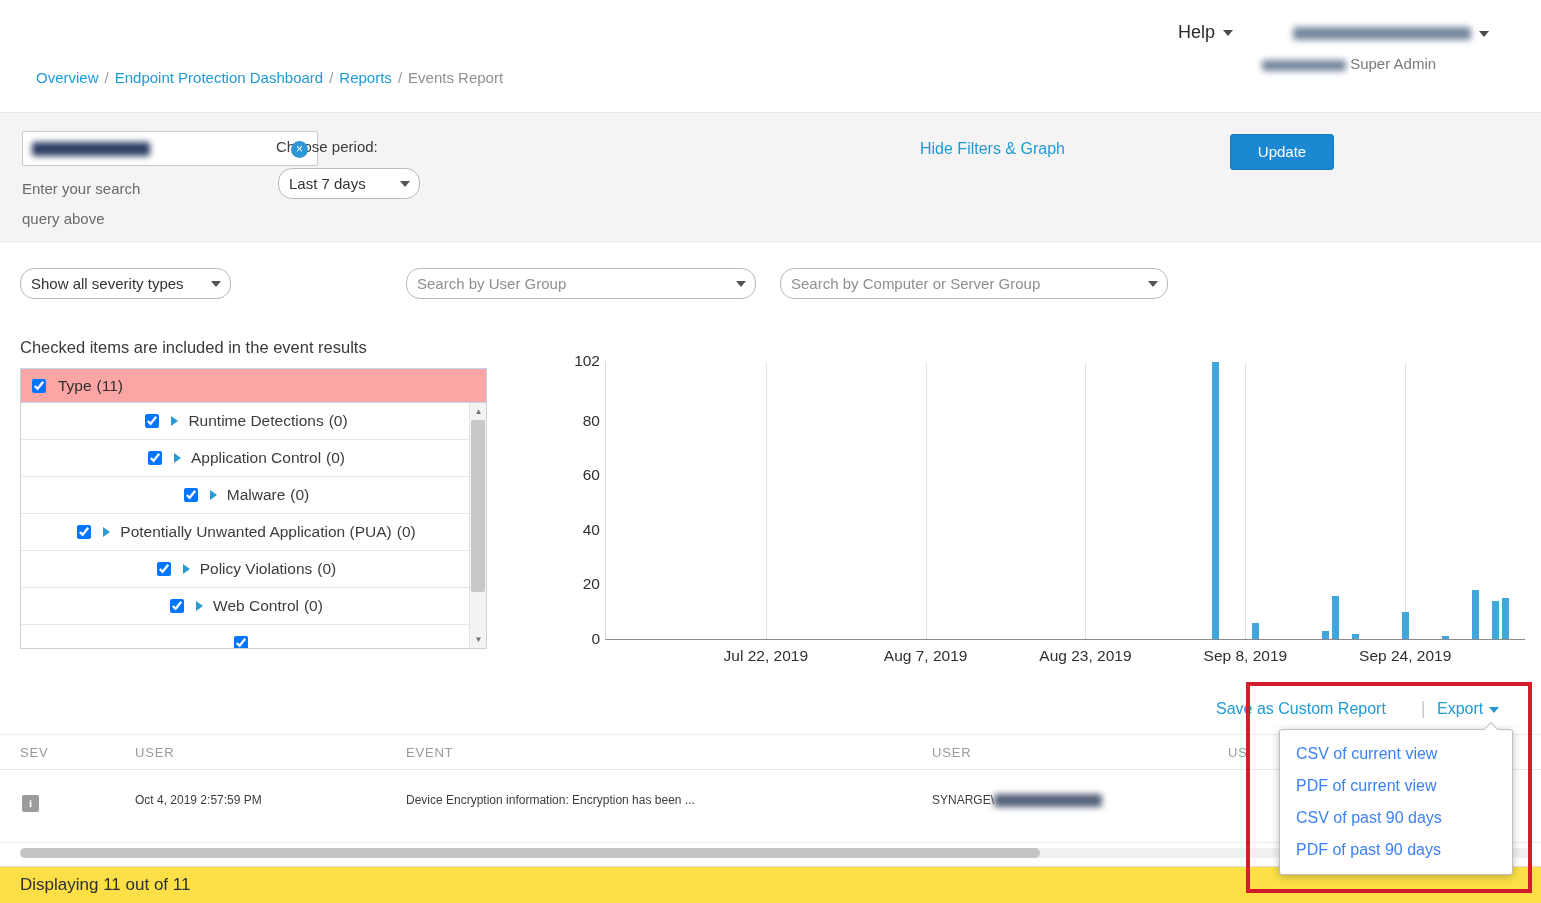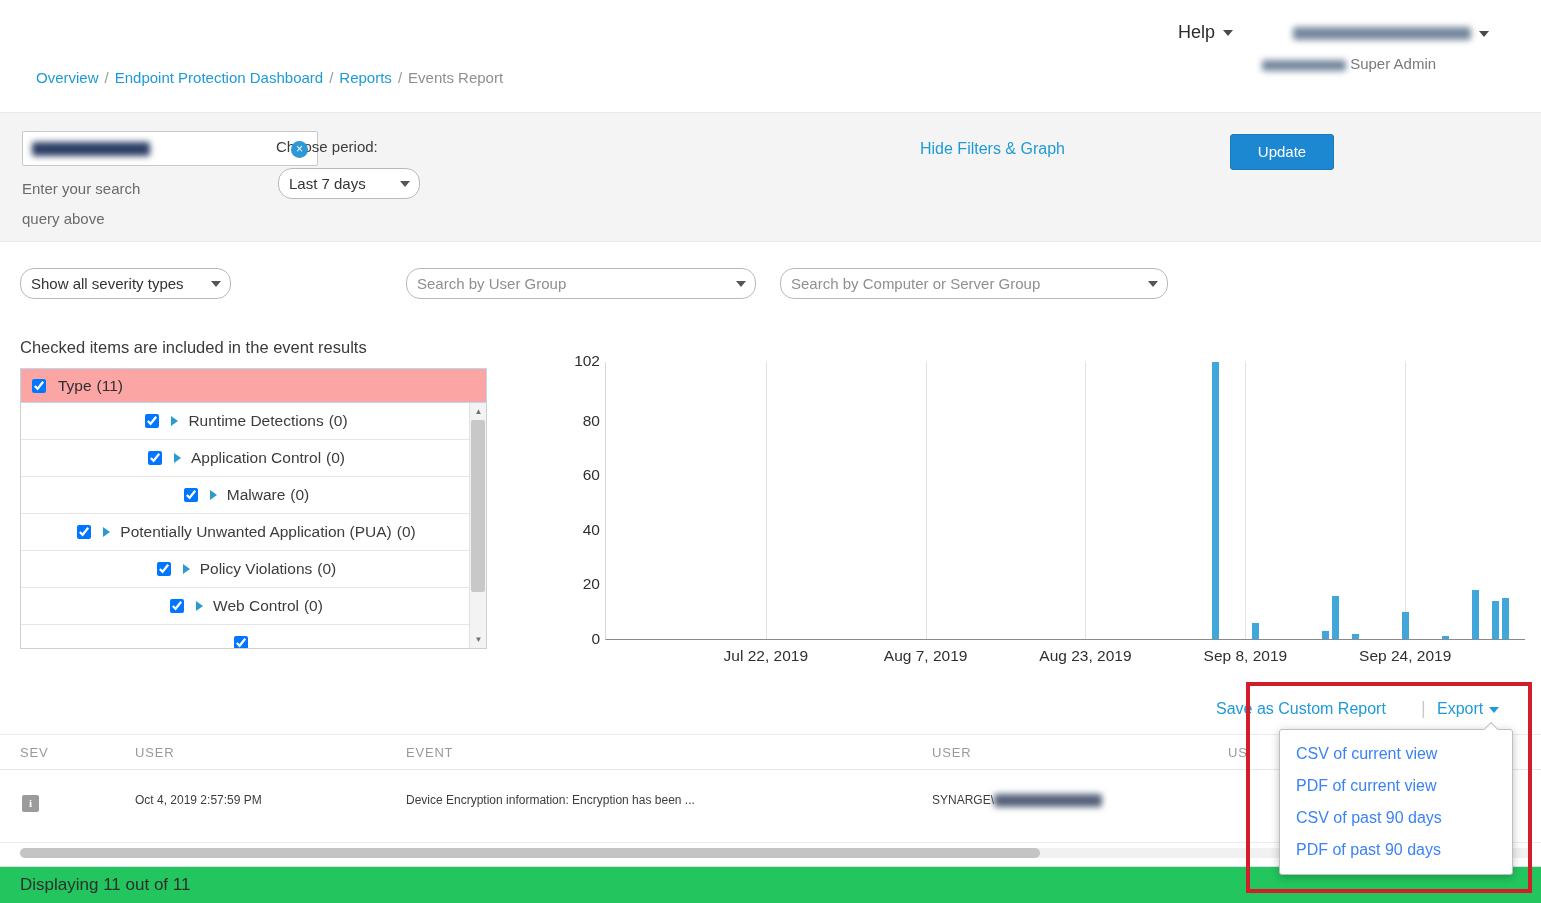--- a/index.html
+++ b/index.html
@@ -67,21 +67,21 @@
   
   .tbl-head { position:absolute; left:0; top:734px; width:1541px; height:36px; border-top:1px solid #ececec; border-bottom:1px solid #e8e8e8; }
   .th { position:absolute; top:0; line-height:36px; font-size:13px; color:#9a9a9a; letter-spacing:0.8px; }
   .tbl-row { position:absolute; left:0; top:771px; width:1541px; height:72px; border-bottom:1px solid #ececec; }
   .td { position:absolute; top:22px; font-size:12px; color:#3d3d3d; white-space:nowrap; }
   .sev-icon { position:absolute; left:22px; top:24px; width:17px; height:17px; background:#9b9b9b; border-radius:2px; color:#fff; font-size:11px; font-weight:bold; text-align:center; line-height:17px; font-family:"Liberation Serif", serif; }
   .hscroll { position:absolute; left:20px; top:848px; width:1511px; height:10px; background:#f1f1f1; border-radius:5px; }
   .hthumb { position:absolute; left:0; top:0; width:1020px; height:10px; background:#c4c4c4; border-radius:5px; }
 
   
-  .footer-bar { position:absolute; left:0; top:866px; width:1541px; height:37px; background:#22c55e; border-top:1px solid #e0e0e0; }
+  .footer-bar { position:absolute; left:0; top:866px; width:1541px; height:37px; background:#fde047; border-top:1px solid #e0e0e0; }
   .footer-text { position:absolute; left:20px; top:8px; font-size:17px; color:#2f2f2f; }
 
   
   .annotation-box { position:absolute; left:1246px; top:682px; width:286px; height:211px; border:4px solid #d21e2b; z-index:50; pointer-events:none; }
 </style>
 </head>
 <body>
 
 <div class="page">
 

